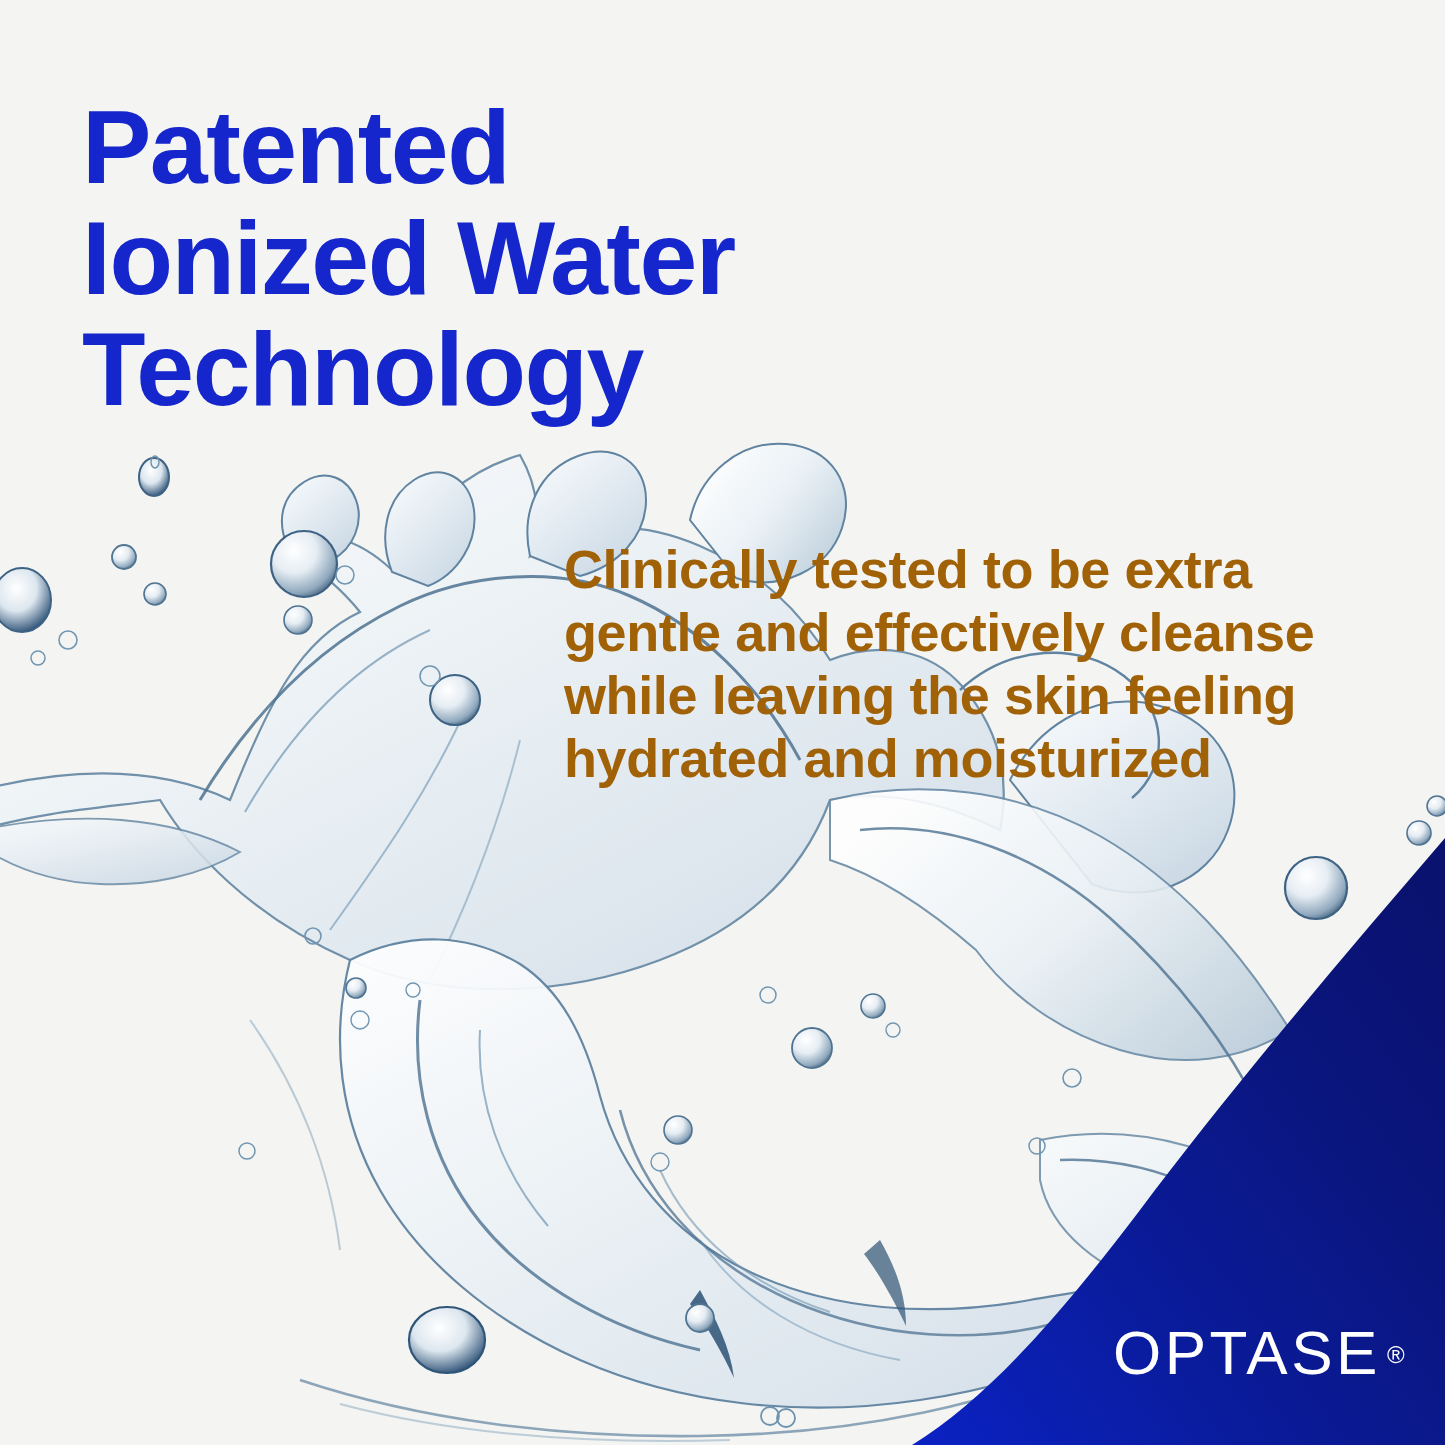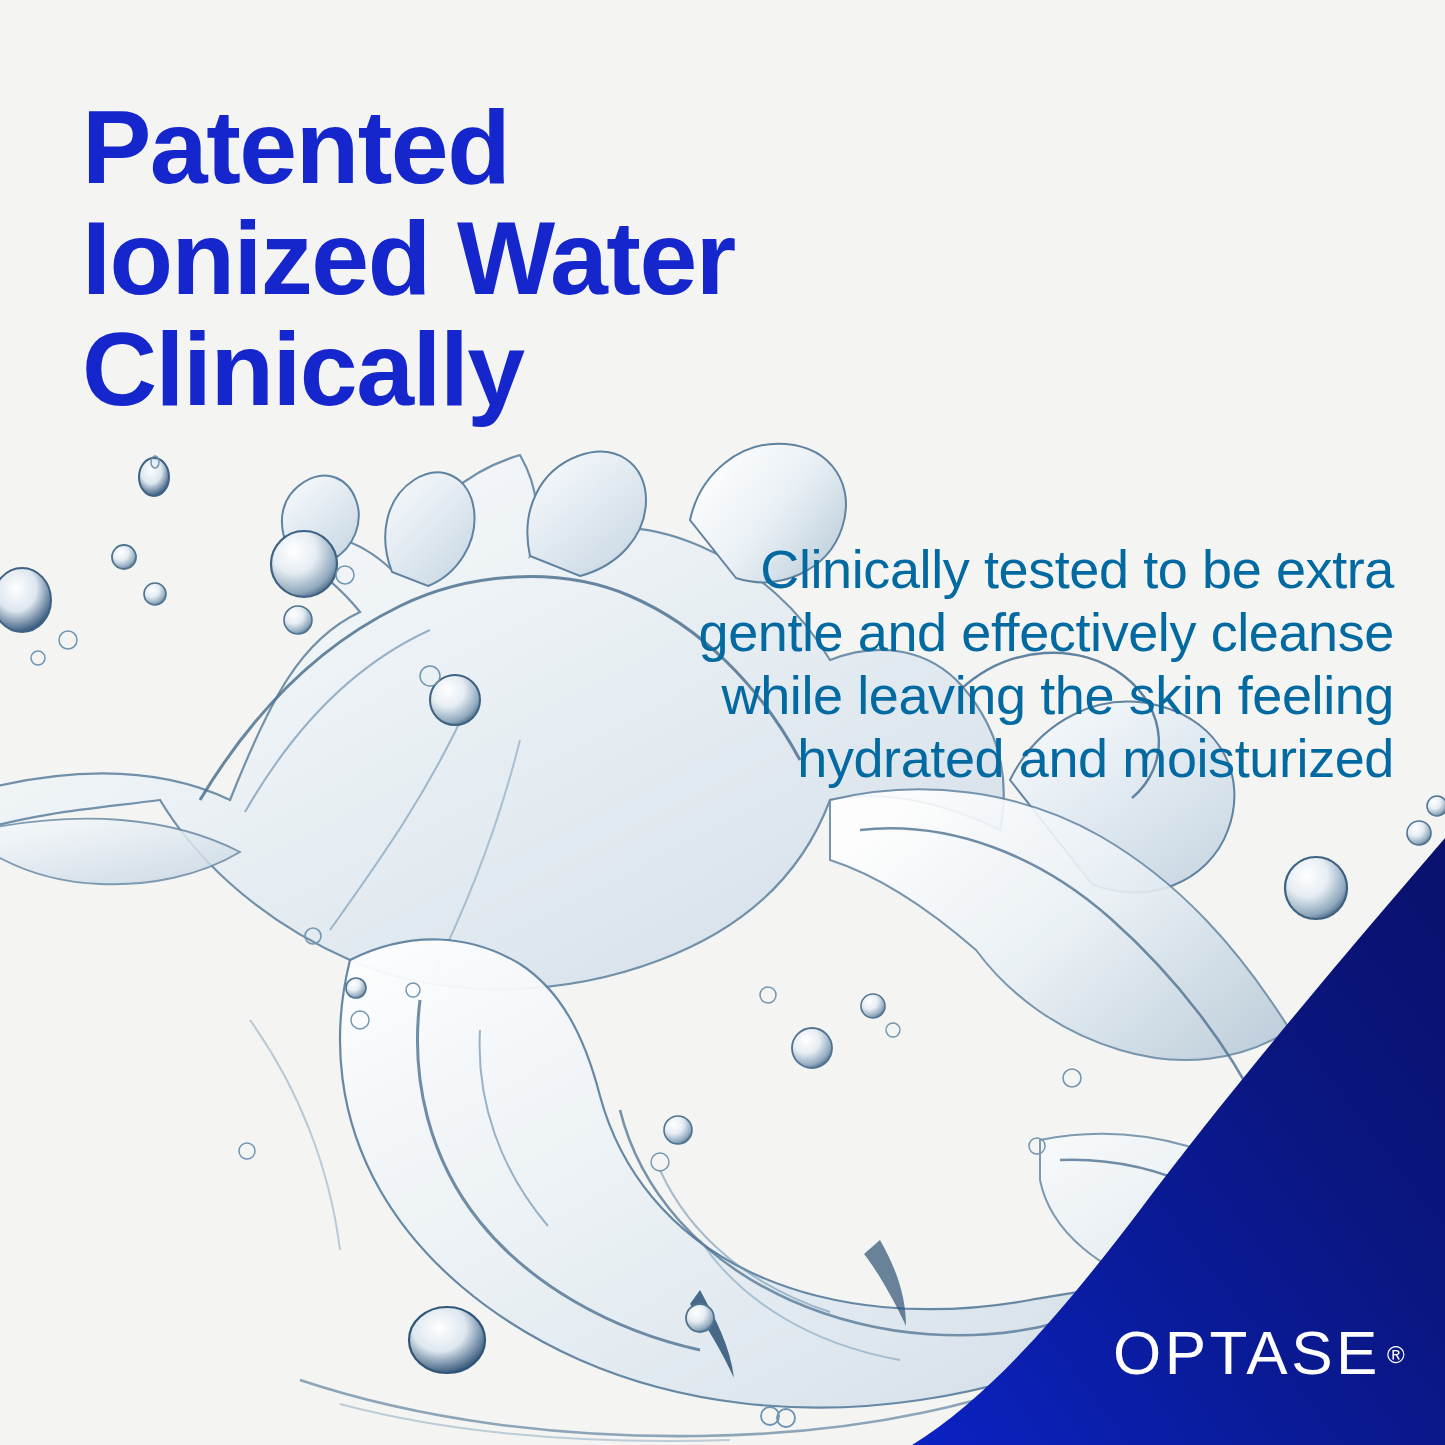--- a/index.html
+++ b/index.html
@@ -17,26 +17,25 @@
   #headline{
     position:absolute;left:82px;top:92px;width:880px;
     color:#1426cc;
     font-size:104px;line-height:111px;
     font-weight:700;letter-spacing:-1.5px;
     white-space:pre-line;
     z-index:6;
   }
   #subcopy{
     position:absolute;left:564px;top:538px;width:830px;
-    color:#0369a1;
+    color:#a16207;
     font-size:54px;line-height:63px;
-    font-weight:400;letter-spacing:-0.4px;
+    font-weight:700;letter-spacing:-0.4px;
     white-space:pre-line;
     z-index:6;
-    text-align:right;
   }
 
   
   #corner{position:absolute;right:0;bottom:0;width:1445px;height:1445px;z-index:7;pointer-events:none;}
 
   #logo{
     position:absolute;z-index:8;
     left:1113px;top:1322px;
     color:#ffffff;
     font-size:62px;line-height:62px;
@@ -184,21 +183,21 @@
       <circle cx="770" cy="1416" r="9" fill="none" stroke="#6d93b0" stroke-width="1.8"></circle>
       <circle cx="786" cy="1418" r="9" fill="none" stroke="#6d93b0" stroke-width="1.8"></circle>
       <circle cx="247" cy="1151" r="8" fill="none" stroke="#7096b2" stroke-width="1.5"></circle>
       <circle cx="678" cy="1130" r="14" fill="url(#bub)" stroke="#4f7491" stroke-width="1.6"></circle>
       <circle cx="660" cy="1162" r="9" fill="none" stroke="#7096b2" stroke-width="1.4"></circle>
     </g>
   </svg>
 
   <div id="headline">Patented
 Ionized Water
-Clinically</div>
+Technology</div>
 
   <div id="subcopy">Clinically tested to be extra
 gentle and effectively cleanse
 while leaving the skin feeling
 hydrated and moisturized</div>
 
   <svg id="corner" viewBox="0 0 1445 1445">
     <defs>
       <linearGradient id="brandgrad" x1="0" y1="1" x2="1" y2="0.15">
         <stop offset="0" stop-color="#0b22c4"></stop>

